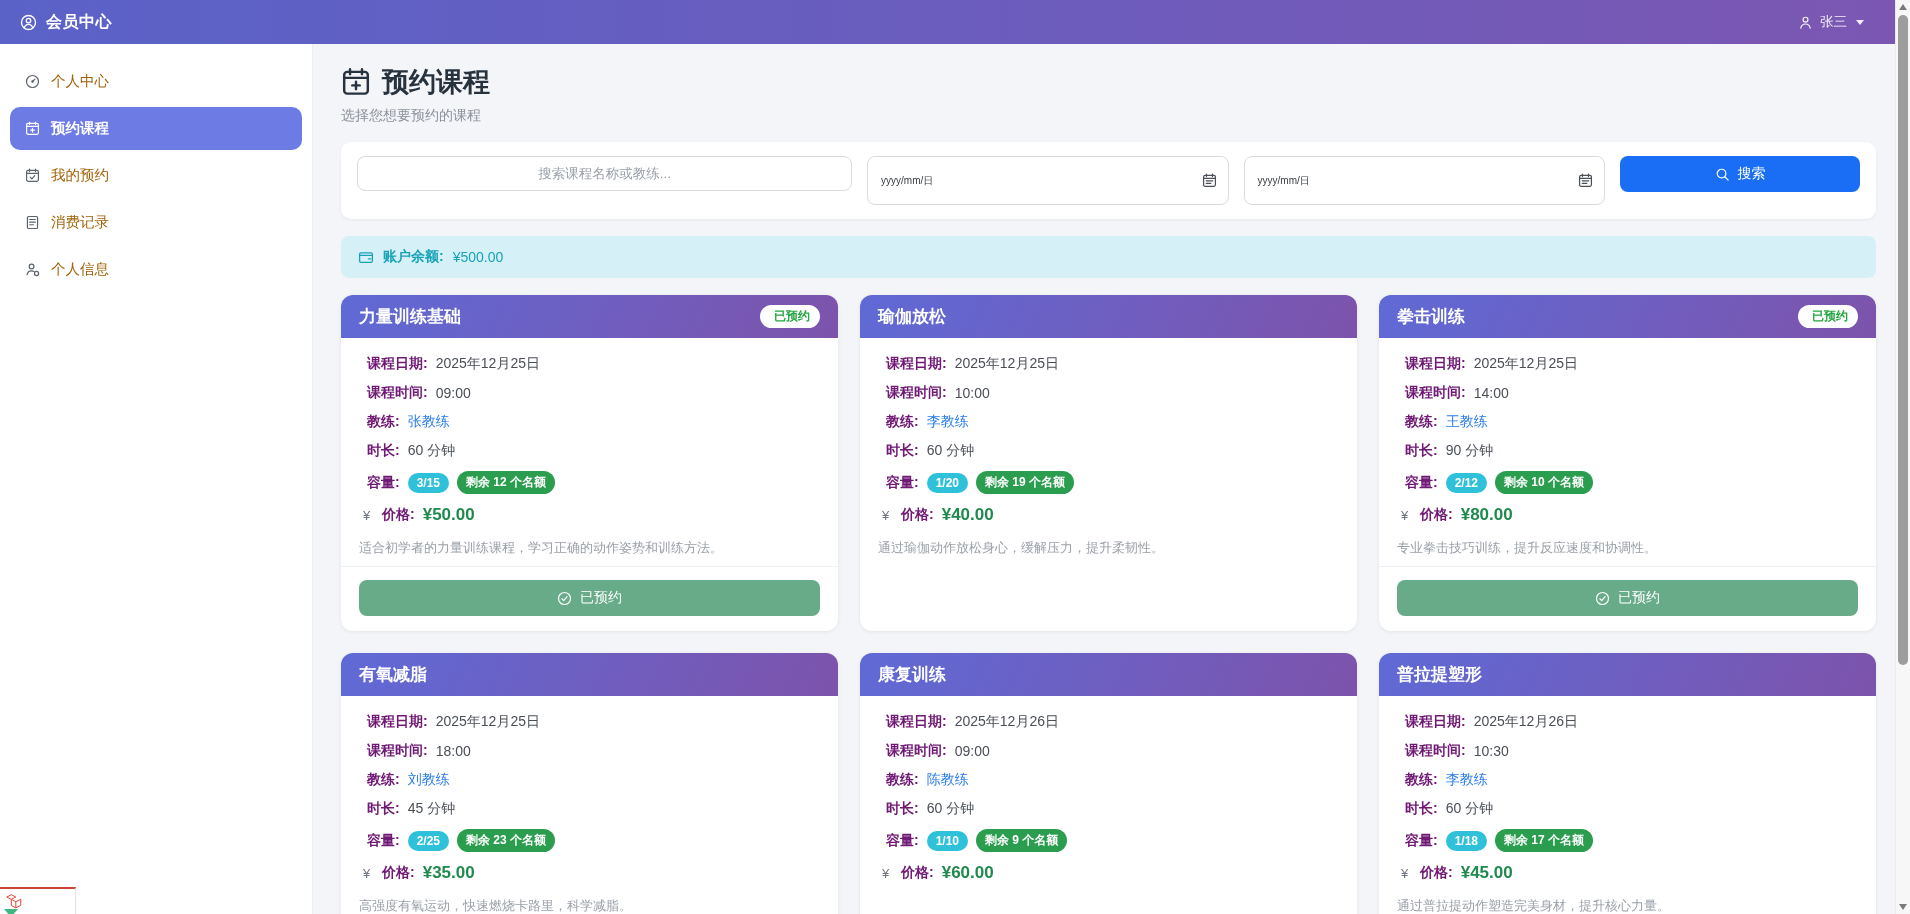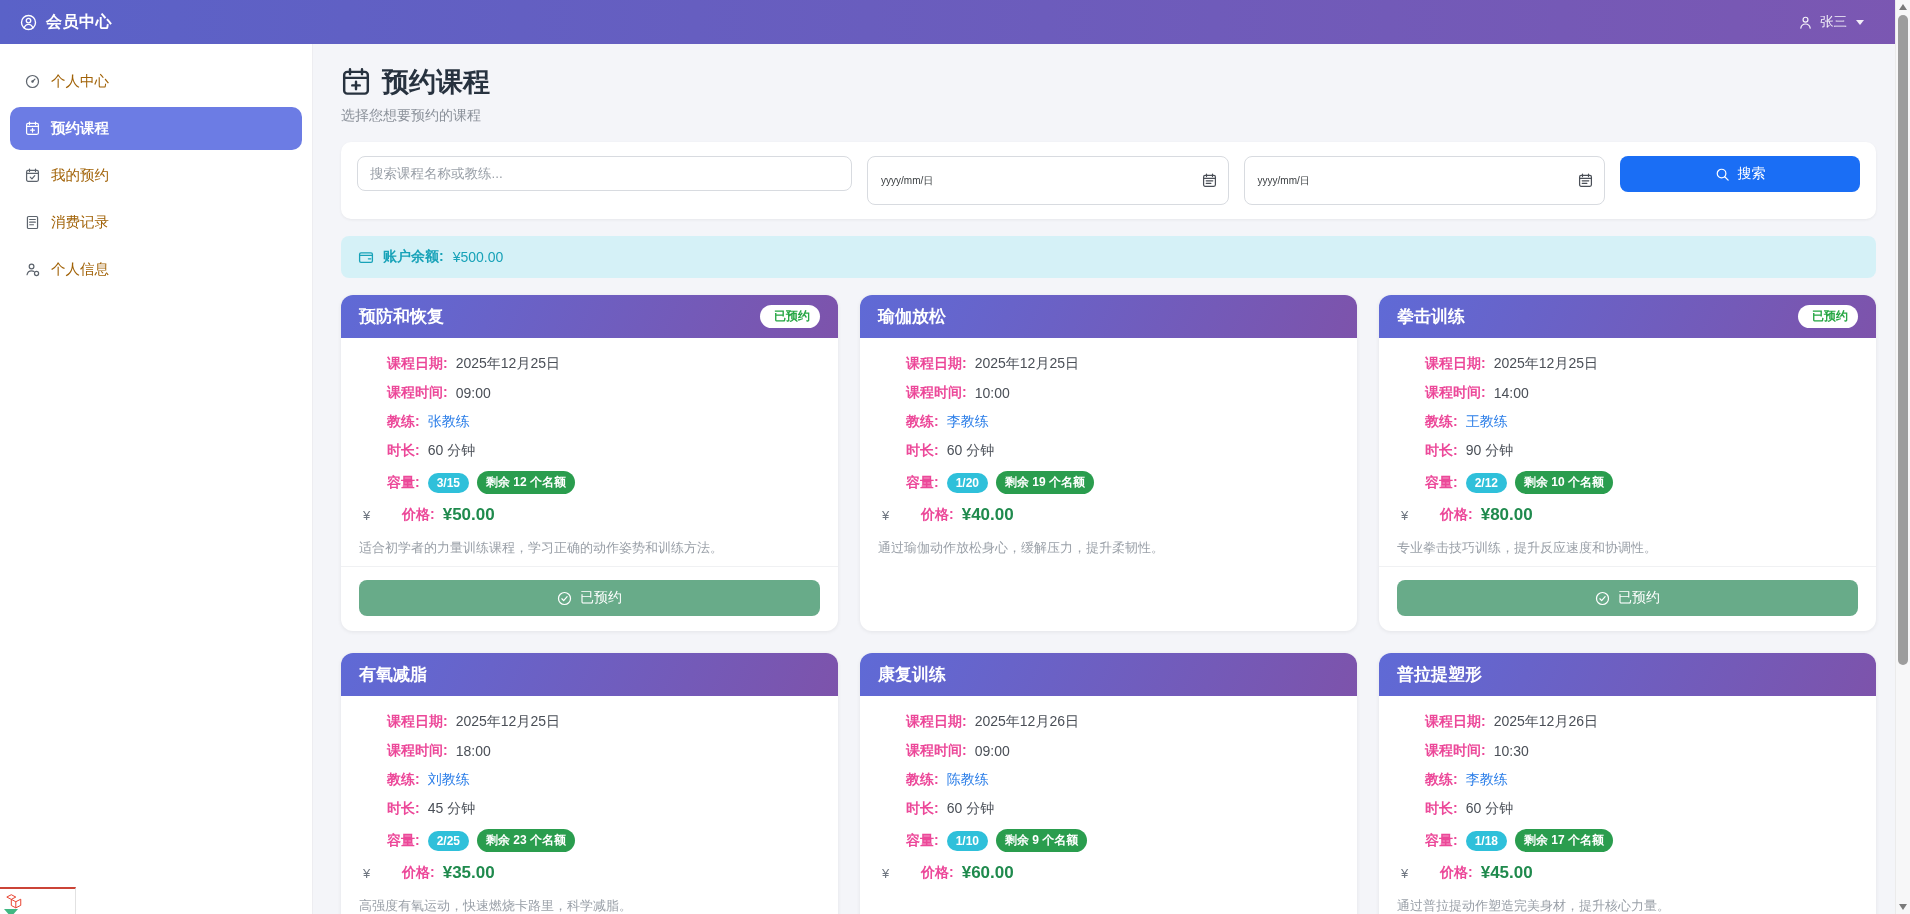--- a/index.html
+++ b/index.html
@@ -49,21 +49,21 @@
   .subtitle{ margin-top:7px; font-size:14px; color:#8b919a; }
 
   
   .search-card{
     margin-top:17px; background:#fff; border-radius:10px; padding:14px 16px;
     display:flex; gap:15px; box-shadow:0 1px 3px rgba(0,0,0,.06);
   }
   .text-input{
     flex:1.65; height:35px; border:1px solid #d8dbe0; border-radius:8px;
     padding:0 12px; font-size:13.5px; color:#a21caf; outline:none;
-    font-family:inherit; background:#fff;
+    font-family:inherit; background:#fff;text-align:center;
   }
   .text-input::placeholder{ color:#9aa0a8; }
   .date-input{
     flex:1.18; height:49px; border:1px solid #d8dbe0; border-radius:8px;
     display:flex; align-items:center; justify-content:space-between;
     padding:0 11px 0 13px; font-size:10px; color:#3c4043; background:#fff; cursor:text;
   }
   .date-input .icon{ color:#4a4f57; }
   .search-btn{
     width:240px; height:36px; background:var(--accent-blue); border:none; border-radius:8px;
@@ -91,21 +91,21 @@
     display:flex; align-items:center; justify-content:space-between;
   }
   .card-title{ font-size:17px; font-weight:700; }
   .booked-badge{
     background:#fff; color:#28a745; font-size:12px; font-weight:700;
     border-radius:999px; padding:3px 10px; display:flex; align-items:center; gap:4px;
   }
   .card-body{ padding:17px 18px 8px; flex:1; }
   .info-row{ display:flex; align-items:center; gap:8px; margin-bottom:11px; font-size:14px; color:#4a4f57; }
   .info-row .icon{ color:#6f7680; display:flex; }
-  .info-label{ font-weight:700; color:#ec4899;margin-left:20px; }
+  .info-label{ font-weight:700; color:#701a75; }
   .coach-link{ color:var(--link-blue); font-weight:400; cursor:pointer;text-align:right; }
   .cap-badge{ background:var(--cyan-badge); color:#fff; font-size:12px; font-weight:700; padding:3px 9px; border-radius:999px; }
   .remain-badge{ background:var(--green-badge); color:#fff; font-size:12px; font-weight:700; padding:3px 9px; border-radius:999px; }
   .price-value{ color:var(--price-green); font-size:17px; font-weight:700; }
   .yen{ font-size:13px; color:#6f7680; width:15px; text-align:center; }
   .desc{ margin-top:13px; font-size:13px; color:#9aa0a8; line-height:1.55; }
   .card-footer{ padding:13px 18px 15px; border-top:1px solid #f0f1f3; }
   .action-btn{
     width:100%; height:36px; border:none; border-radius:8px; color:#fff; font-size:14px;
     font-family:inherit; display:flex; align-items:center; justify-content:center; gap:8px; cursor:pointer;
@@ -260,21 +260,21 @@
             <path d="M1.6 6.4h12.8M10.4 9.8h2.4"></path>
           </svg>
         </span>
       <span class="label">账户余额:</span>
       <span class="amount">¥500.00</span>
     </div>
 
     <div class="grid" id="course-grid">
         <div class="card">
     <div class="card-header">
-      <span class="card-title">预防和恢复</span>
+      <span class="card-title">力量训练基础</span>
       <span class="booked-badge">
         <span class="icon"></span>
         <span>已预约</span>
       </span>
     </div>
     <div class="card-body">
       <div class="info-row">
         <span class="icon"></span>
         <span class="info-label">课程日期:</span>
         <span>2025年12月25日</span>

